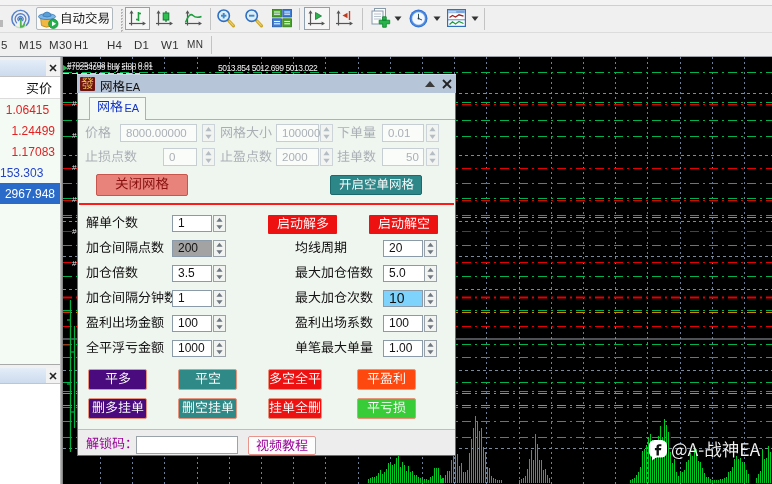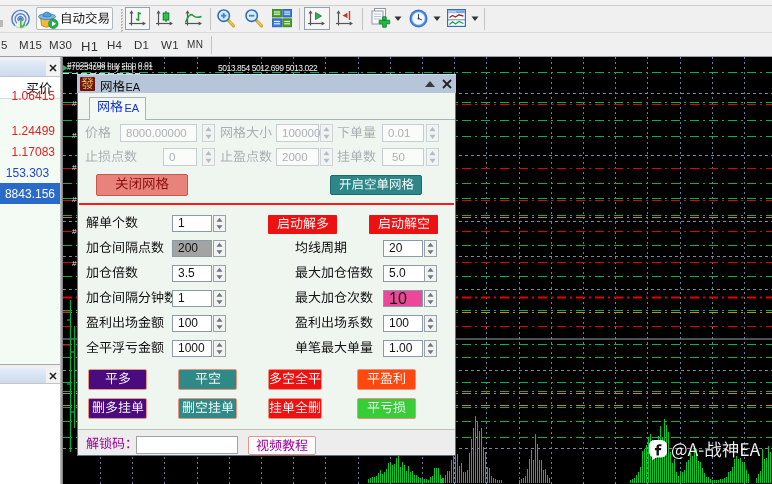--- a/index.html
+++ b/index.html
@@ -254,21 +254,21 @@
 <line x1="1" y1="10.8" x2="18" y2="10.8" stroke="#2f6fc0" stroke-width="0.8"></line>
 <path d="M2.5 15.5 L5.5 12.8 L8.5 15 L12 12.5 L16.5 14.5" fill="none" stroke="#1e9e3e" stroke-width="1.3"></path>
   </svg>
 <svg class="abs" style="left:471px;top:16px" width="8" height="6">
     <path d="M0.5 0.5 h7 l-3.5 4.5 Z" fill="#333"></path>
   </svg>
 <div class="abs" style="left:484px;top:8px;width:1px;height:22px;background:#c3c3c3"></div>
 <div class="abs" style="left:1px;top:39px;font-size:11.5px;color:#333;letter-spacing:0.3px">5</div>
 <div class="abs" style="left:19px;top:39px;font-size:11.5px;color:#333;letter-spacing:0.3px">M15</div>
 <div class="abs" style="left:49px;top:39px;font-size:11.5px;color:#333;letter-spacing:0.3px">M30</div>
-<div class="abs" style="left:81px;top:39px;font-size:13px;color:#333;letter-spacing:0.3px">H1</div>
+<div class="abs" style="left:74px;top:39px;font-size:11px;color:#333;letter-spacing:0.3px">H1</div>
 <div class="abs" style="left:107px;top:39px;font-size:11.5px;color:#333;letter-spacing:0.3px">H4</div>
 <div class="abs" style="left:134px;top:39px;font-size:11.5px;color:#333;letter-spacing:0.3px">D1</div>
 <div class="abs" style="left:161px;top:39px;font-size:11.5px;color:#333;letter-spacing:0.3px">W1</div>
 <div class="abs" style="left:187px;top:39px;font-size:10px;color:#333;letter-spacing:0.3px">MN</div>
 <div class="abs" style="left:211px;top:36px;width:1px;height:18px;background:#c3c3c3"></div>
 <svg class="abs" style="left:63px;top:57px" width="709" height="427">
     <rect width="709" height="427" fill="#000"></rect>
     <path d="M37.5 0 V427 M69.5 0 V427 M101.5 0 V427 M134.5 0 V427 M166.5 0 V427 M198.5 0 V427 M230.5 0 V427 M262.5 0 V427 M295.5 0 V427 M327.5 0 V427 M359.5 0 V427 M391.5 0 V427 M423.5 0 V427 M456.5 0 V427 M488.5 0 V427 M520.5 0 V427 M552.5 0 V427 M584.5 0 V427 M617.5 0 V427 M649.5 0 V427 M681.5 0 V427" stroke="#68809b" stroke-width="1" stroke-dasharray="2 3" fill="none"></path>
     <path d="M0 36.5 H709 M0 98.5 H709 M0 164.5 H709 M0 199.5 H709 M0 232.5 H709 M0 313.5 H709 M0 391.5 H709" stroke="#7b8b9b" stroke-width="1" stroke-dasharray="3 3" fill="none"></path>
     <line x1="0" y1="282" x2="709" y2="282" stroke="#9aa2ac" stroke-width="1"></line>
@@ -342,26 +342,26 @@
   </svg>
 <div class="abs" style="left:0;top:76px;width:60px;height:1px;background:#c5c5c5"></div>
 <div class="abs" style="left:0;top:77px;width:60px;height:22px;background:#fff;border-bottom:1px solid #dcdcdc"></div>
 <svg style="position:absolute;left:26.0px;top:81.5px;overflow:visible" width="26" height="17">
     <g fill="#111">
       <use href="#g4E70" transform="translate(0.0,11.1) scale(0.01300,-0.01300)"></use>
       <use href="#g4EF7" transform="translate(13.0,11.1) scale(0.01300,-0.01300)"></use>
     </g>
   </svg>
 <div class="abs" style="left:0;top:99px;width:60px;height:265px;background:#f4fbf4"></div>
-<div class="abs" style="left:0;top:89px;width:55px;text-align:right;font-size:12px;color:#e02222">1.06415</div>
+<div class="abs" style="left:0;top:103px;width:55px;text-align:center;font-size:12px;color:#e02222">1.06415</div>
 <div class="abs" style="left:0;top:124px;width:55px;text-align:right;font-size:12px;color:#e02222">1.24499</div>
 <div class="abs" style="left:0;top:145px;width:55px;text-align:right;font-size:12px;color:#e02222">1.17083</div>
-<div class="abs" style="left:0;top:166px;width:55px;text-align:center;font-size:12px;color:#2244cc">153.303</div>
+<div class="abs" style="left:0;top:166px;width:55px;text-align:left;font-size:12px;color:#2244cc">153.303</div>
 <div class="abs" style="left:0;top:183px;width:60px;height:21px;background:#2a6ac8"></div>
-<div class="abs" style="left:0;top:187px;width:55px;text-align:right;font-size:12px;color:#fff">8843.156</div>
+<div class="abs" style="left:0;top:187px;width:55px;text-align:right;font-size:12px;color:#fff">2967.948</div>
 <div class="abs" style="left:0;top:364px;width:60px;height:1px;background:#a9a9a9"></div>
 <div class="abs" style="left:0;top:365px;width:60px;height:3px;background:#f0f0f0"></div>
 <div class="abs" style="left:0;top:368px;width:60px;height:15px;background:#f2f2f2"></div>
 <div class="abs" style="left:0;top:368px;width:46px;height:15px;background:linear-gradient(#e4edf8,#ccdbee)"></div>
 <svg class="abs" style="left:49px;top:371.5px" width="8" height="8">
     <g stroke="#222" stroke-width="1.6">
       <line x1="1" y1="1" x2="7" y2="7"></line>
       <line x1="7" y1="1" x2="1" y2="7"></line>
     </g>
   </svg>
@@ -468,21 +468,21 @@
     <path d="M6.5 2.9 l3.1 4.3 h-6.2 Z" fill="#b4bcc4"></path>
     <path d="M6.5 15.1 l3.1 -4.3 h-6.2 Z" fill="#b4bcc4"></path>
   </svg>
 <svg style="position:absolute;left:337.0px;top:150.0px;overflow:visible" width="39" height="17">
     <g fill="#a9aeb4">
       <use href="#g6302" transform="translate(0.0,11.1) scale(0.01300,-0.01300)"></use>
       <use href="#g5355" transform="translate(13.0,11.1) scale(0.01300,-0.01300)"></use>
       <use href="#g6570" transform="translate(26.0,11.1) scale(0.01300,-0.01300)"></use>
     </g>
   </svg>
-<div class="abs" style="left:382px;top:148px;width:42px;height:18px;background:#fafcfa;border:1px solid #c6ced4;color:#abb0b6;font-size:11.5px;line-height:16px;padding-left:9px">50</div>
+<div class="abs" style="left:382px;top:148px;width:42px;height:18px;background:#fafcfa;border:1px solid #c6ced4;color:#abb0b6;font-size:11.5px;line-height:16px;padding-left:23px">50</div>
 <svg class="abs" style="left:426px;top:148px" width="13" height="18">
     <rect x="0.5" y="0.5" width="12" height="17" fill="#f2f4f2" stroke="#ccd4da" stroke-width="1"></rect>
     <path d="M6.5 2.9 l3.1 4.3 h-6.2 Z" fill="#b4bcc4"></path>
     <path d="M6.5 15.1 l3.1 -4.3 h-6.2 Z" fill="#b4bcc4"></path>
   </svg>
 <div class="abs" style="left:96px;top:174px;width:92px;height:22px;background:#e8837b;border:1px solid #c8564c;border-radius:2px"></div>
 <svg style="position:absolute;left:115.0px;top:177.0px;overflow:visible" width="54" height="18">
     <g fill="#8b1212">
       <use href="#g5173" transform="translate(0.0,11.5) scale(0.01350,-0.01350)"></use>
       <use href="#g95ED" transform="translate(13.5,11.5) scale(0.01350,-0.01350)"></use>
@@ -646,21 +646,21 @@
 <svg style="position:absolute;left:295.0px;top:291.0px;overflow:visible" width="78" height="17">
     <g fill="#141414">
       <use href="#g6700" transform="translate(0.0,11.1) scale(0.01300,-0.01300)"></use>
       <use href="#g5927" transform="translate(13.0,11.1) scale(0.01300,-0.01300)"></use>
       <use href="#g52A0" transform="translate(26.0,11.1) scale(0.01300,-0.01300)"></use>
       <use href="#g4ED3" transform="translate(39.0,11.1) scale(0.01300,-0.01300)"></use>
       <use href="#g6B21" transform="translate(52.0,11.1) scale(0.01300,-0.01300)"></use>
       <use href="#g6570" transform="translate(65.0,11.1) scale(0.01300,-0.01300)"></use>
     </g>
   </svg>
-<div class="abs" style="left:383px;top:290px;width:40px;height:17px;background:#ec4899;border:1px solid #8a9aa8;color:#111;font-size:16px;line-height:15px;padding-left:5px">10</div>
+<div class="abs" style="left:383px;top:290px;width:40px;height:17px;background:#7dd3fc;border:1px solid #8a9aa8;color:#111;font-size:14px;line-height:15px;padding-left:5px">10</div>
 <svg class="abs" style="left:424px;top:290px" width="13" height="17">
     <rect x="0.5" y="0.5" width="12" height="16" fill="#f2f4f2" stroke="#98a0a8" stroke-width="1"></rect>
     <path d="M6.5 2.7 l3.1 4.1 h-6.2 Z" fill="#6f7780"></path>
     <path d="M6.5 14.3 l3.1 -4.1 h-6.2 Z" fill="#6f7780"></path>
   </svg>
 <svg style="position:absolute;left:295.0px;top:316.0px;overflow:visible" width="78" height="17">
     <g fill="#141414">
       <use href="#g76C8" transform="translate(0.0,11.1) scale(0.01300,-0.01300)"></use>
       <use href="#g5229" transform="translate(13.0,11.1) scale(0.01300,-0.01300)"></use>
       <use href="#g51FA" transform="translate(26.0,11.1) scale(0.01300,-0.01300)"></use>

